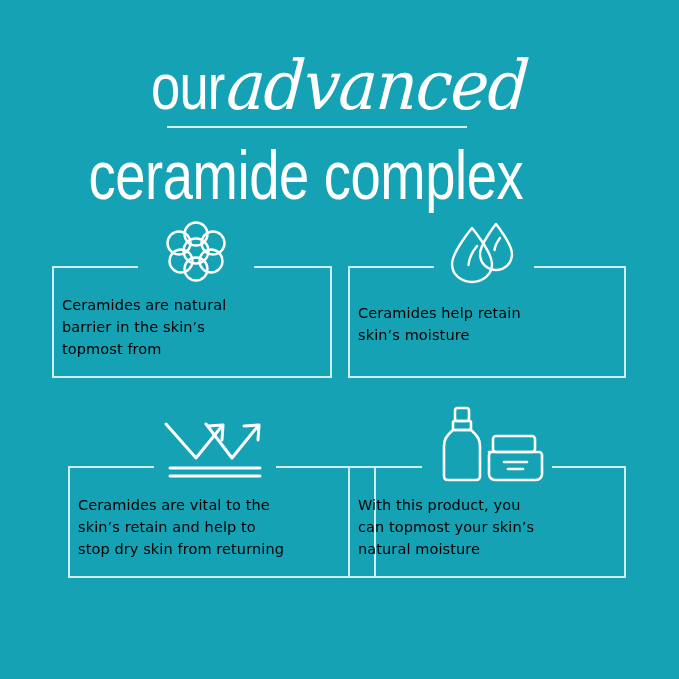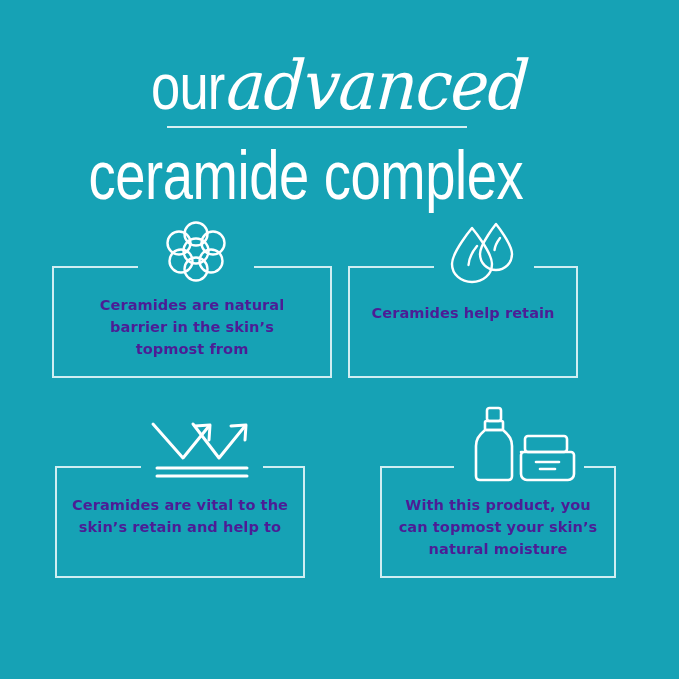--- a/index.html
+++ b/index.html
@@ -86,46 +86,45 @@
     transform-origin: center center;
   }
 
   
   .card {
     position: absolute;
     box-sizing: border-box;
     border: 2px solid #cfeef2;
   }
   .card-1 { left: 52px;  top: 266px; width: 280px; height: 112px; }
-  .card-2 { left: 348px; top: 266px; width: 230px; height: 112px; }
-  .card-3 { left: 55px;  top: 466px; width: 250px; height: 112px; }
-  .card-4 { left: 348px; top: 466px; width: 236px; height: 112px; margin-left: 32px; }
+  .card-2 { left: 348px; top: 266px; width: 278px; height: 112px; }
+  .card-3 { left: 68px;  top: 466px; width: 308px; height: 112px; }
+  .card-4 { left: 348px; top: 466px; width: 278px; height: 112px; }
 
   
   .border-gap {
     position: absolute;
     top: -4px;
     height: 8px;
     background: #16a2b5;
   }
   .card-1 .border-gap { left: 84px; width: 116px; }
   .card-2 .border-gap { left: 84px; width: 100px; }
   .card-3 .border-gap { left: 84px; width: 122px; }
   .card-4 .border-gap { left: 72px; width: 130px; }
 
   .card-text {
     position: absolute;
     left: 8px;
     right: 8px;
     top: 26px;
-    text-align: center;
-    color: #4c1d95;
+    color: #000000;
     font-family: "DejaVu Sans", sans-serif;
     font-size: 14.5px;
-    font-weight: bold;
+    font-weight: normal;
     line-height: 1.52;
     letter-spacing: 0.1px;
   }
   .card-2 .card-text { top: 34px; }
 
   
   .icon {
     position: absolute;
     pointer-events: none;
   }
@@ -174,38 +173,40 @@
     <svg class="icon icon-droplets" viewBox="0 0 84 66">
       <g fill="none" stroke="#ffffff" stroke-width="2.4" stroke-linecap="round" stroke-linejoin="round">
         <path d="M54 4 C54 4 70 24 70 34 C70 43 63 50 54 50 C45 50 38 43 38 34 C38 24 54 4 54 4 Z"></path>
         <path d="M58 18 C55 22 53 26 52.5 30"></path>
         <path d="M30 8 C30 8 50 32 50 44 C50 54.5 41 62 30 62 C19 62 10 54.5 10 44 C10 32 30 8 30 8 Z"></path>
         <path d="M35 26 C30 32 27 39 26.5 45"></path>
       </g>
     </svg>
     <div class="card-text">
       <div>Ceramides help retain</div>
+      <div>skin’s moisture</div>
     </div>
   </div>
 
   <div class="card card-3">
     <div class="border-gap"></div>
     <svg class="icon icon-barrier" viewBox="0 0 110 68">
       <g fill="none" stroke="#ffffff" stroke-width="3" stroke-linecap="round" stroke-linejoin="round">
         <path d="M6 10 L36 44 L62 12"></path>
         <path d="M46 10 L72 44 L98 12"></path>
         <path d="M48 12 L63 11 L62 26"></path>
         <path d="M84 12 L99 11 L98 26"></path>
         <line x1="10" y1="54" x2="100" y2="54"></line>
         <line x1="10" y1="62" x2="100" y2="62"></line>
       </g>
     </svg>
     <div class="card-text">
       <div>Ceramides are vital to the</div>
       <div>skin’s retain and help to</div>
+      <div>stop dry skin from returning</div>
     </div>
   </div>
 
   <div class="card card-4">
     <div class="border-gap"></div>
     <svg class="icon icon-products" viewBox="0 0 122 76">
       <g fill="none" stroke="#ffffff" stroke-width="2.6" stroke-linecap="round" stroke-linejoin="round">
         <rect x="29" y="2" width="14" height="13" rx="2.5"></rect>
         <rect x="27" y="15" width="18" height="9" rx="1.5"></rect>
         <path d="M27 24 C20 30 18 34 18 40 L18 70 C18 72.5 19.6 74 22 74 L50 74 C52.4 74 54 72.5 54 70 L54 40 C54 34 52 30 45 24 Z"></path>

